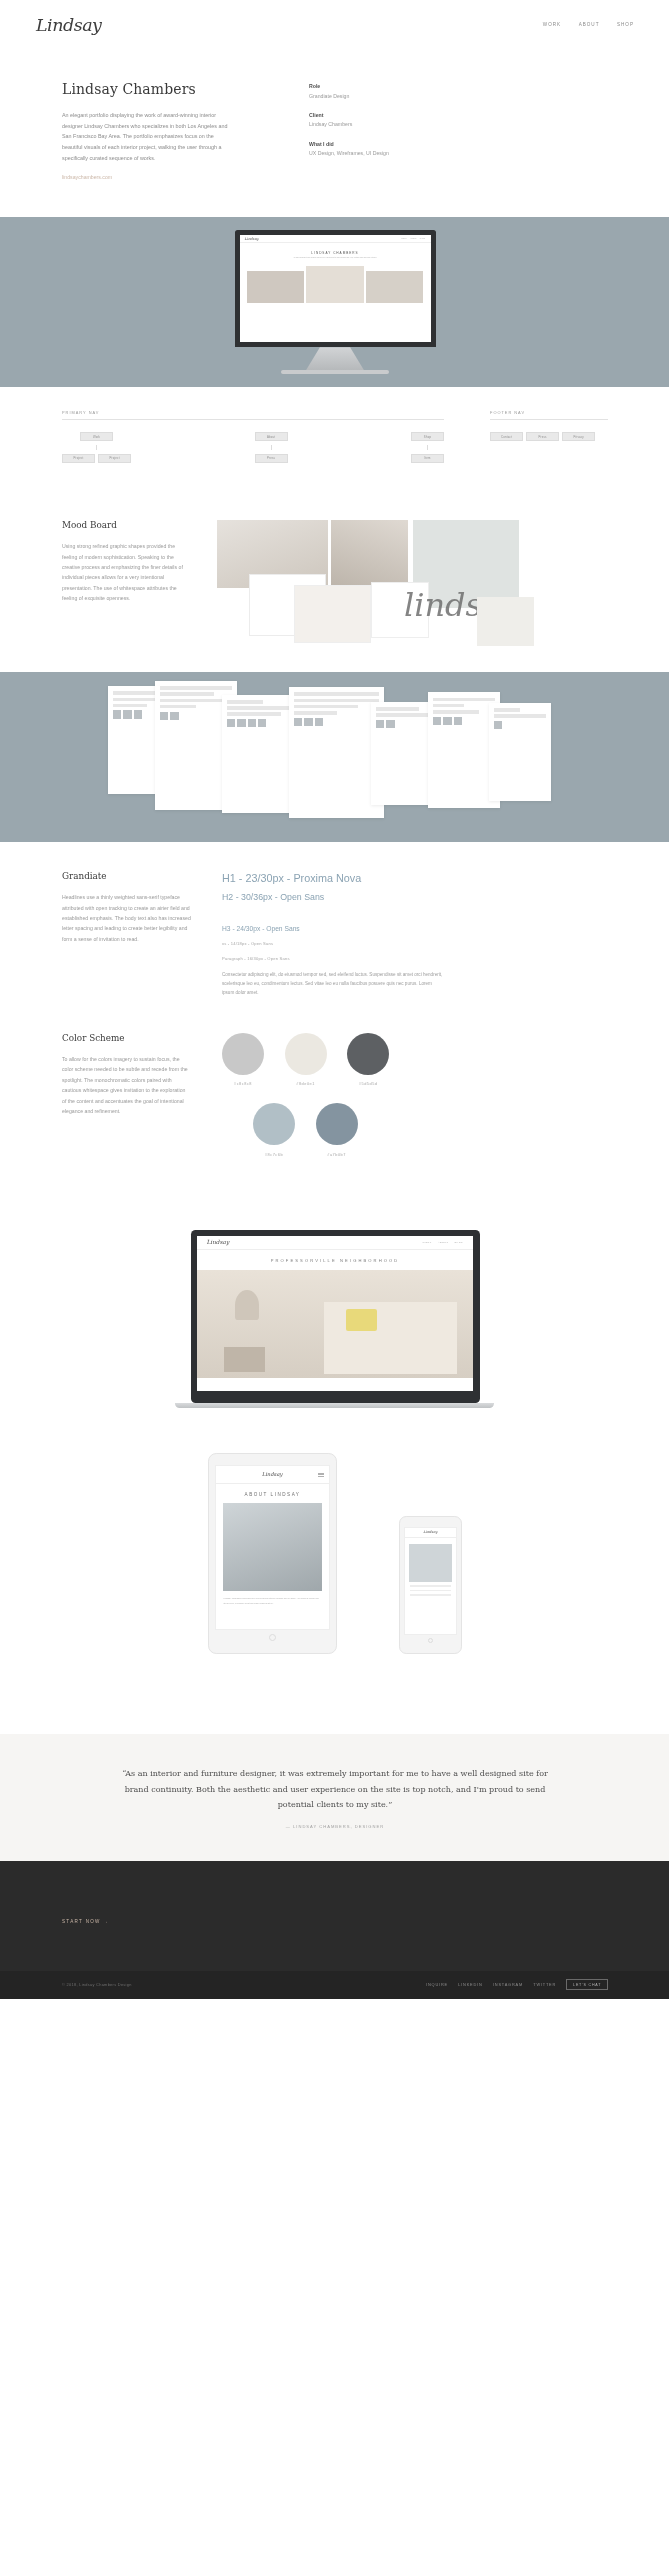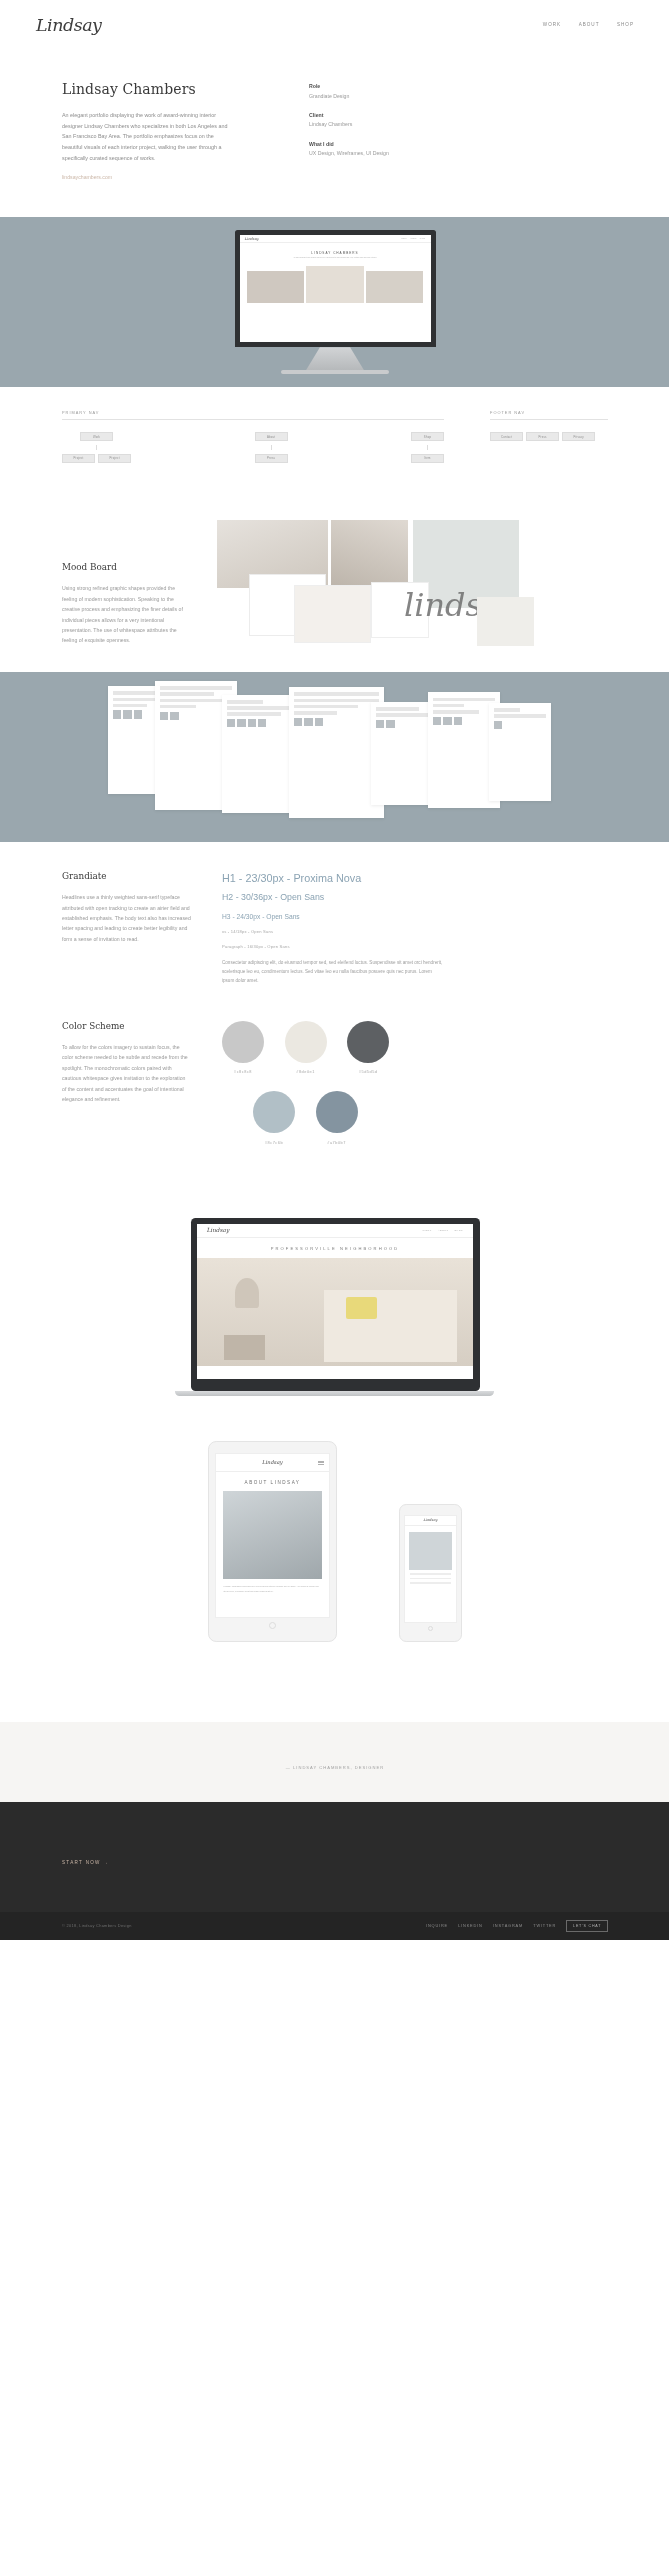--- a/index.html
+++ b/index.html
@@ -188,21 +188,20 @@
   }
   .node-group { display: flex; flex-direction: column; align-items: center; gap: 3.6px; }
   .node-children { display: flex; gap: 3.1px; }
   .connector { width:0.5px; height: 5.7px; background:#dcdcdc; }
 
   
   .moodboard {
     padding: 29px 62px 26px 62px;
     display: flex;
     gap: 26px;
-    align-items: flex-end;
   }
   .mb-left { width: 129px; }
   .mb-left h2 {
     font-family: "DejaVu Serif", serif;
     font-size: 8.8px;
     color: #3a3a3a;
     font-weight: normal;
     margin-bottom: 11.3px;
   }
   .mb-left p {
@@ -270,21 +269,21 @@
   .typo-left h2 {
     font-family: "DejaVu Serif", serif;
     font-size: 8.8px;
     font-weight: normal;
     color: #3a3a3a;
     margin-bottom: 11.3px;
   }
   .typo-left p { font-size: 5.2px; line-height: 2; color: #9a9a9a; }
   .typo-right { flex: 1; padding-top: 1px; }
   .typo-h1 { font-size: 10.8px; color: #8ba3b3; margin-bottom: 8.2px; font-weight: normal; }
-  .typo-h2 { font-size: 8.8px; color: #8ba3b3; margin-bottom: 11px; font-weight: normal; }
+  .typo-h2 { font-size: 8.8px; color: #8ba3b3; margin-bottom: 23px; font-weight: normal; }
   .typo-h3 { font-size: 6.7px; color: #8ba3b3; margin-bottom: 9.3px; font-weight: normal; }
   .typo-small { font-size: 4.1px; color: #a8a8a8; margin-bottom: 9.3px; letter-spacing: 0.2px; }
   .typo-body { font-size: 4.6px; color: #a0a0a0; line-height: 2; max-width: 222px; }
 
   
   .colors {
     padding: 10.3px 62px 31px 62px;
     display: flex;
     gap: 31px;
   }
@@ -755,20 +754,21 @@
         <div class="ph-line"></div>
       </div>
       <div class="ph-home"></div>
     </div>
   </div>
 
   <div class="awards">
   </div>
 
   <div class="quote">
+    <p>“As an interior and furniture designer, it was extremely important for me to have a well designed site for brand continuity. Both the aesthetic and user experience on the site is top notch, and I'm proud to send potential clients to my site.”</p>
     <div class="attrib">— Lindsay Chambers, Designer</div>
   </div>
 
   <div class="cta">
     <a class="start" href="#">Start Now →</a>
   </div>
 
   <div class="site-footer">
     <div class="copy">© 2018, Lindsay Chambers Design</div>
     <div class="footer-nav">

